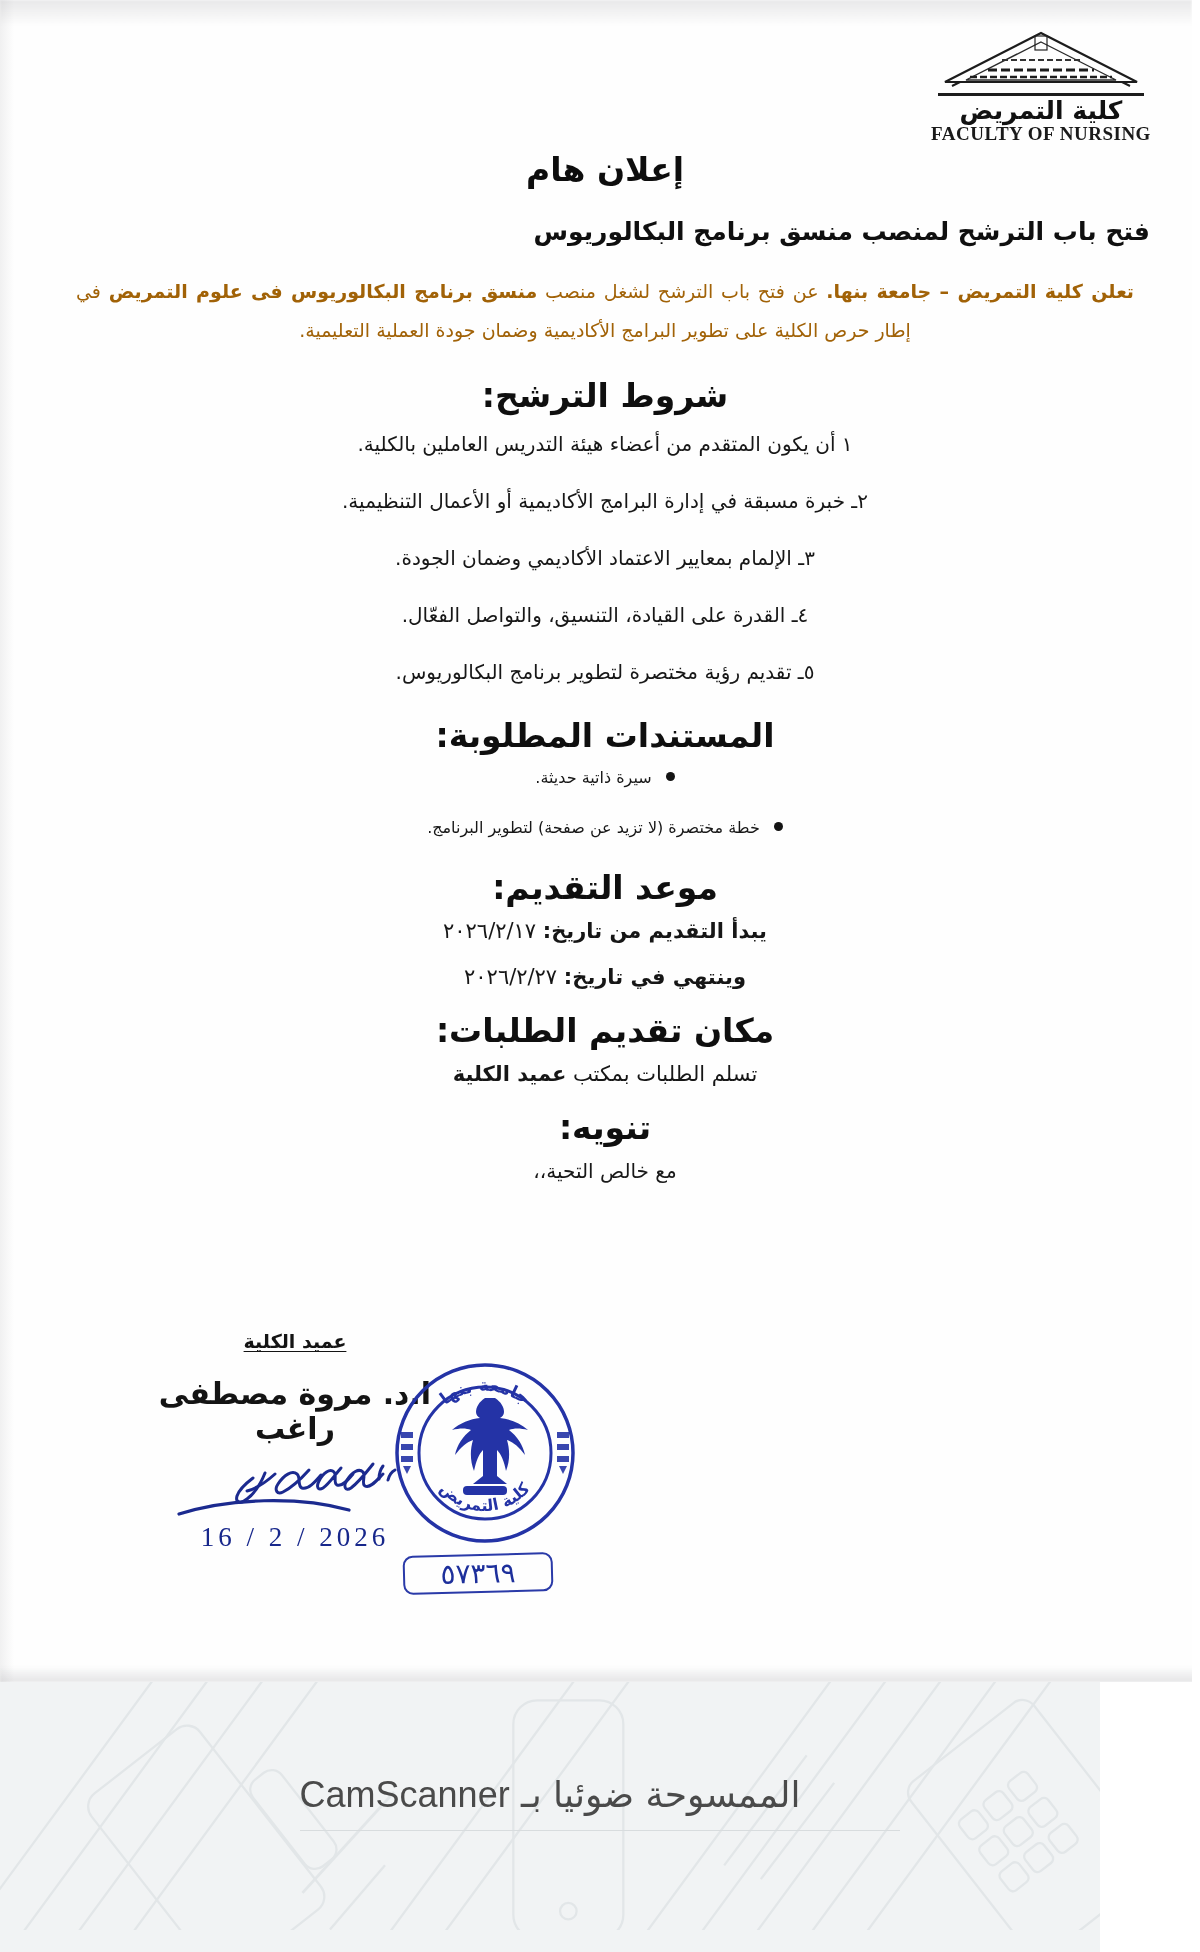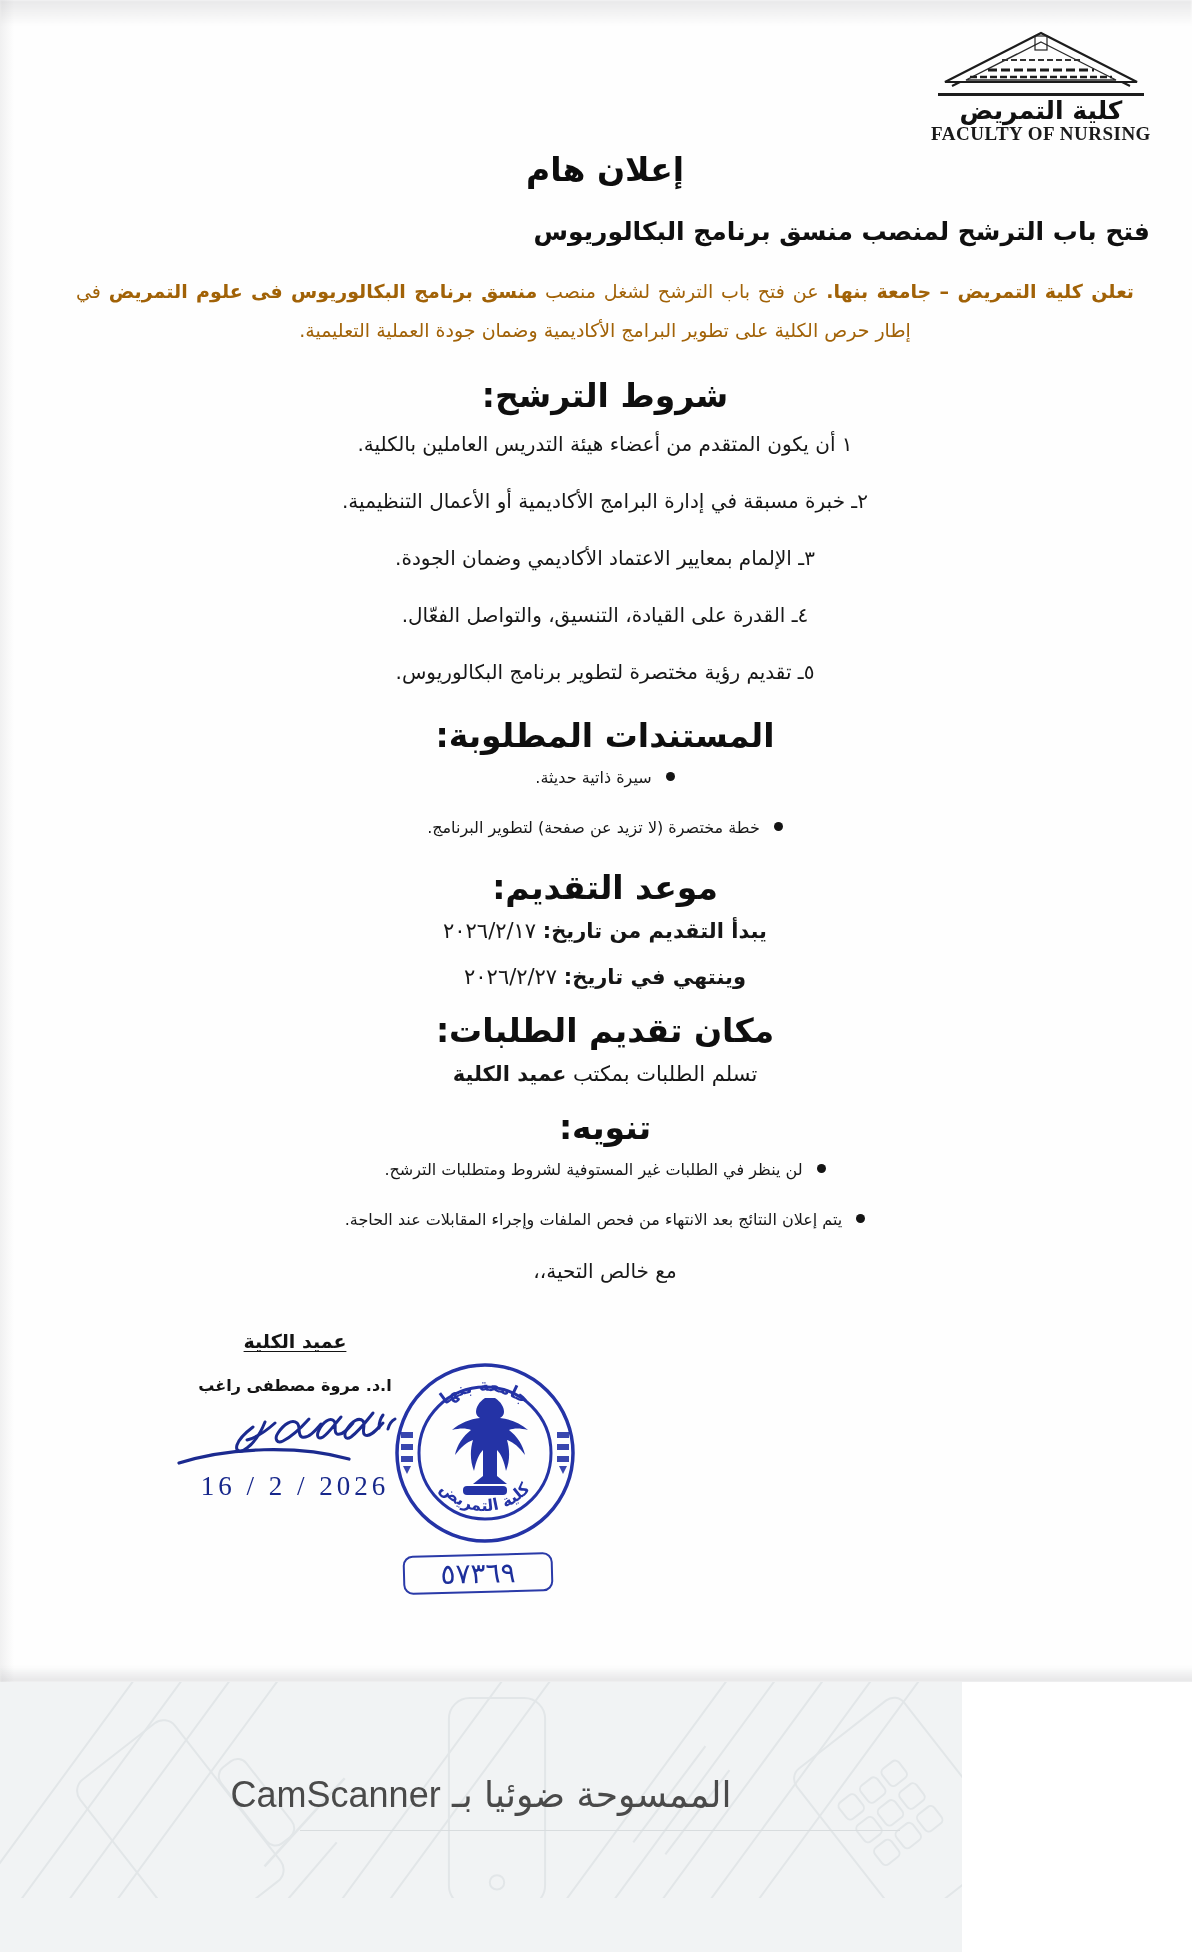--- a/index.html
+++ b/index.html
@@ -193,21 +193,21 @@
   }
   .sign-role {
     font-size: 19px;
     font-weight: 700;
     color: #141414;
     text-decoration: underline;
     text-underline-offset: 3px;
     margin-bottom: 24px;
   }
   .sign-name {
-    font-size: 16px;
+    font-size: 30px;
     font-weight: 700;
     color: #141414;
     letter-spacing: 0.3px;
   }
   .sign-scribble {
     display: block;
     margin: 2px auto 0 auto;
   }
   .sign-date {
     font-size: 27px;
@@ -241,21 +241,21 @@
     border-radius: 10px;
     padding: 1px 4px;
     transform: rotate(-1.5deg);
   }
 
   
   .footer {
     position: absolute;
     left: 0;
     top: 1682px;
-    width: 962px;
+    width: 1100px;
     height: 270px;
     background: #f1f3f4;
     overflow: hidden;
   }
   .footer-pattern {
     position: absolute;
     inset: 0;
     opacity: 1;
   }
   .footer-text {
@@ -331,24 +331,20 @@
       </ul>
 
       <div class="section-head tight">موعد التقديم:</div>
       <div class="line"><span class="label">يبدأ التقديم من تاريخ:</span> <span>٢٠٢٦/٢/١٧</span></div>
       <div class="line"><span class="label">وينتهي في تاريخ:</span> <span>٢٠٢٦/٢/٢٧</span></div>
 
       <div class="section-head tight">مكان تقديم الطلبات:</div>
       <div class="line"><span>تسلم الطلبات بمكتب </span><span class="label">عميد الكلية</span></div>
 
       <div class="section-head tight">تنويه:</div>
-      <ul class="notes">
-        <li><span class="bullet"></span><span>لن ينظر في الطلبات غير المستوفية لشروط ومتطلبات الترشح.</span></li>
-        <li><span class="bullet"></span><span>يتم إعلان النتائج بعد الانتهاء من فحص الملفات وإجراء المقابلات عند الحاجة.</span></li>
-      </ul>
 
       <div class="closing">مع خالص التحية،،</div>
     </div>
 
     <div class="sign-block">
       <div class="sign-role">عميد الكلية</div>
       <div class="sign-name">ا.د. مروة مصطفى راغب</div>
       <svg class="sign-scribble" width="300" height="72" viewBox="0 0 300 72">
         <g fill="none" stroke="#1b2a8f" stroke-width="3" stroke-linecap="round">
           <path d="M250 22 c-4 2 -6 6 -7 10"></path>

